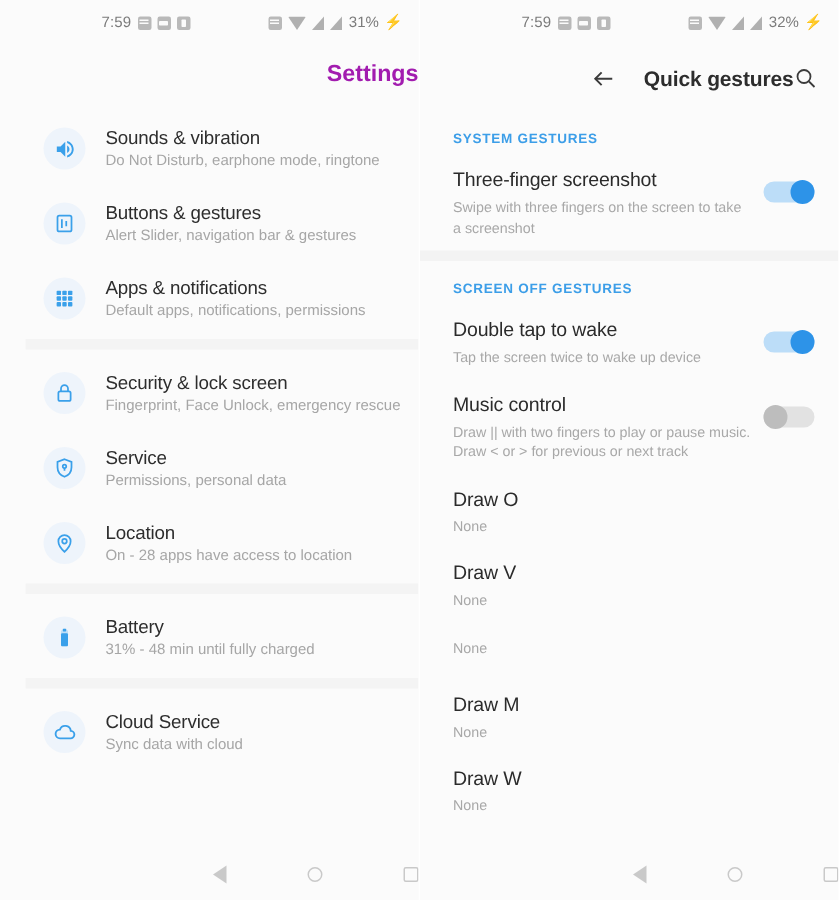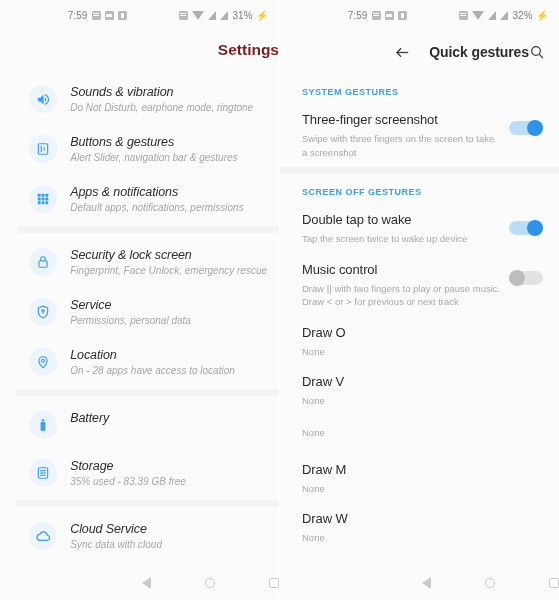--- a/index.html
+++ b/index.html
@@ -77,26 +77,26 @@
   .sb-batt-txt { font-size: 10px; color: #7b7b7b; margin-left: 1px; }
   .sb-bolt { font-size: 10px; color: #9a9a9a; }
 
   
   .settings-title {
     flex: 0 0 40px;
     display: flex; align-items: center;
     padding-left: 14px;
     font-size: 15.5px;
     font-weight: bold;
-    color: #7f1d1d;
+    color: #a21caf;
     background: #fbfbfb;
   }
   .scroll { flex: 1 1 auto; overflow: hidden; background: #fbfbfb; }
 
-  .group { background: #fbfbfb; padding: 4px 0 2px 0; font-style: italic; }
+  .group { background: #fbfbfb; padding: 4px 0 2px 0; }
   .group-gap { height: 7px; background: #f1f1f1; opacity: .75; }
 
   .srow {
     display: flex;
     align-items: flex-start;
     padding: 9px 12px 9px 12px;
     min-height: 44px;
   }
   .sicon {
     flex: 0 0 28px;
@@ -327,34 +327,21 @@
         <div class="srow">
           <div class="sicon">
             <svg width="14" height="14" viewBox="0 0 24 24" fill="currentColor">
                 <path d="M10 2h4v2h2v18H8V4h2V2z" opacity=".25"></path>
                 <rect x="8" y="7" width="8" height="15" rx="1.5"></rect>
                 <rect x="10" y="2" width="4" height="3" rx="1"></rect>
               </svg>
           </div>
           <div class="stext">
             <div class="stitle">Battery</div>
-          </div>
-        </div>
-        <div class="srow">
-          <div class="sicon">
-            <svg width="14" height="14" viewBox="0 0 24 24" fill="none" stroke="currentColor" stroke-width="2">
-                <rect x="4" y="3" width="16" height="18" rx="2"></rect>
-                <line x1="7" y1="8" x2="17" y2="8"></line>
-                <line x1="7" y1="12" x2="17" y2="12"></line>
-                <line x1="7" y1="16" x2="17" y2="16"></line>
-              </svg>
-          </div>
-          <div class="stext">
-            <div class="stitle">Storage</div>
-            <div class="ssub">35% used - 83.39 GB free</div>
+            <div class="ssub">31% - 48 min until fully charged</div>
           </div>
         </div>
       </div>
 
       <div class="group-gap"></div>
 
       <div class="group">
         <div class="srow">
           <div class="sicon">
             <svg width="15" height="15" viewBox="0 0 24 24" fill="none" stroke="currentColor" stroke-width="2">

